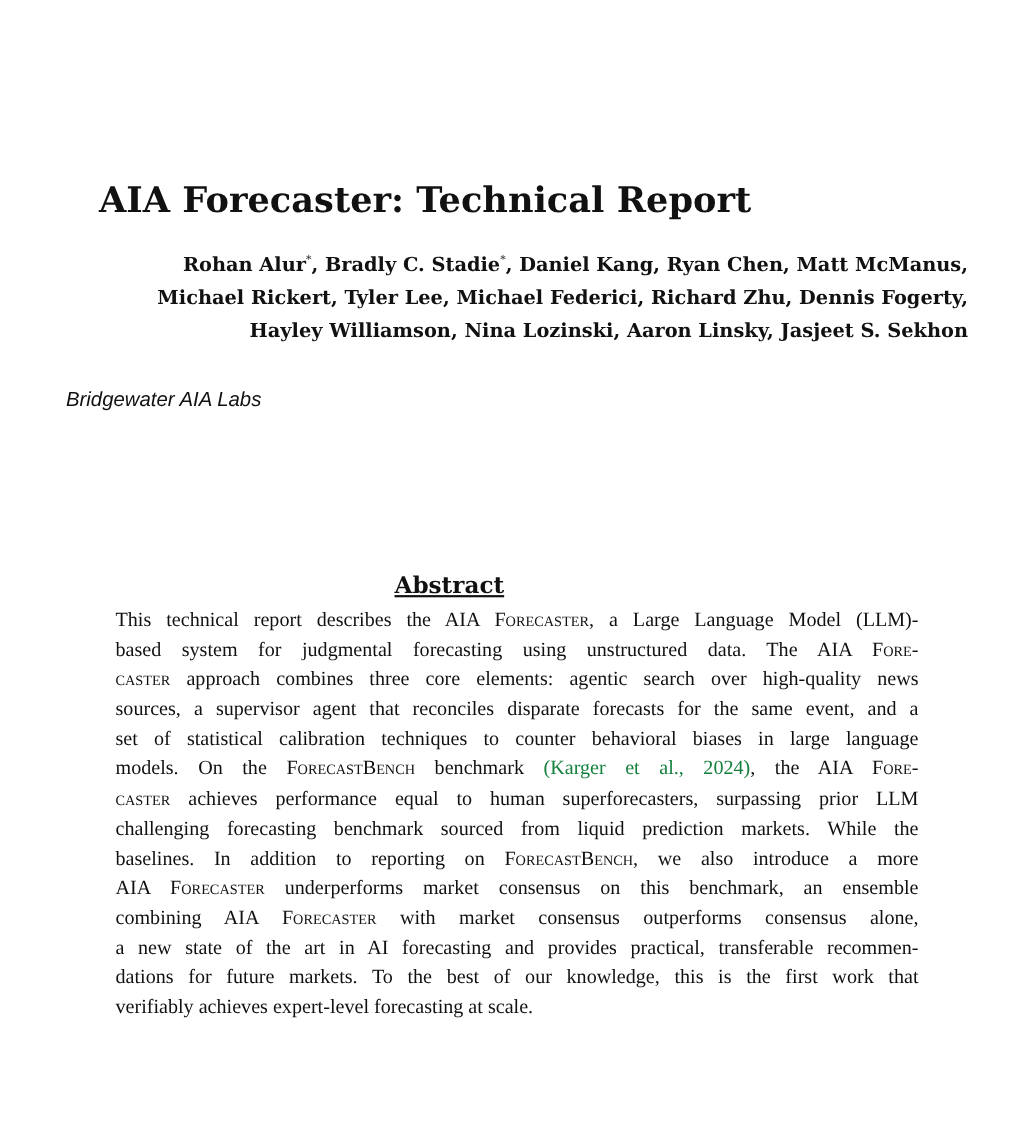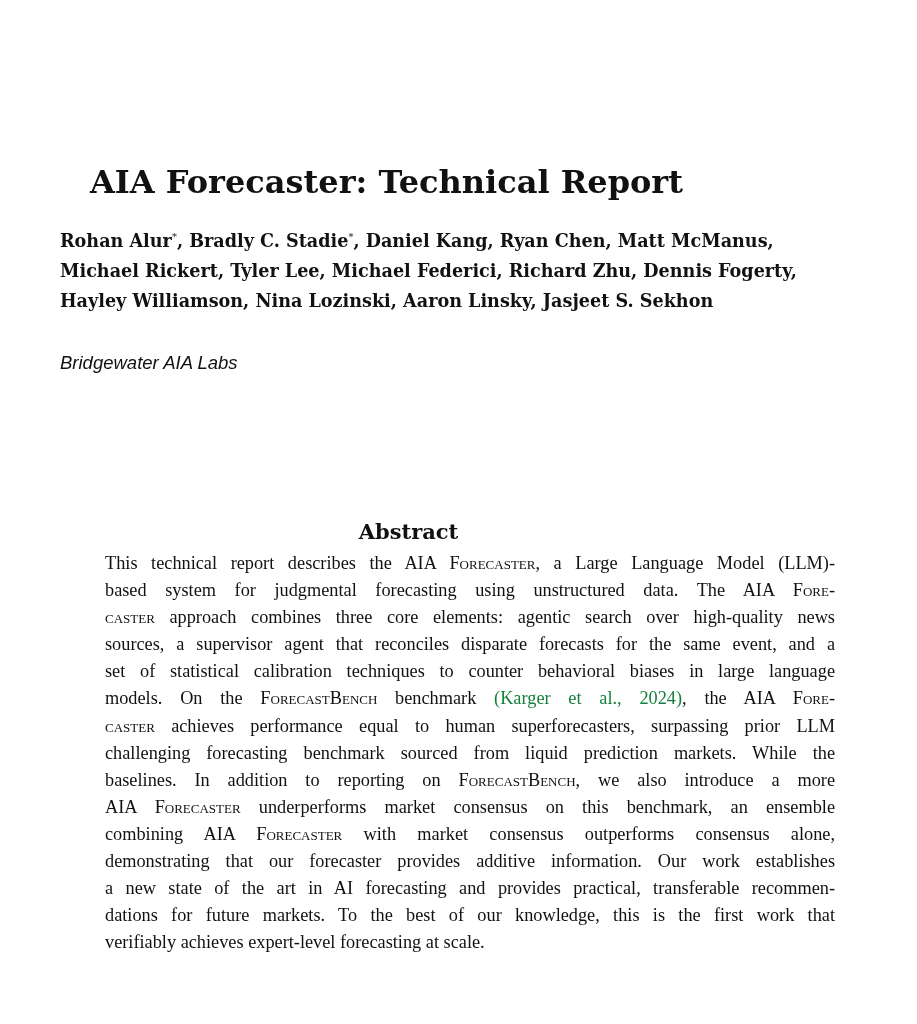--- a/index.html
+++ b/index.html
@@ -8,29 +8,29 @@
     font-family: "DejaVu Serif", "Liberation Serif", serif; color: #111111;
   }
   .title {
     position: absolute; left: 0; width: 773px; top: 142px; text-align: center;
     font-family: "DejaVu Serif", serif; font-weight: bold; font-size: 32px; letter-spacing: 0px;
   }
   .authors {
     position: absolute; left: 60px; top: 226px; width: 820px;
     font-family: "DejaVu Serif", serif; font-weight: bold; font-size: 17.6px; line-height: 30px;
   }
-  .authors .line { white-space: nowrap; display: block; }
+  .authors .line { white-space: nowrap; display: block; text-align: right; }
   .authors sup { font-size: 10px; font-weight: normal; vertical-align: 7px; line-height: 0; }
   .affil {
     position: absolute; left: 60px; top: 348px;
     font-family: Liberation Sans, sans-serif; font-style: italic; font-size: 18.5px; line-height: 29px;
   }
   .abstract-heading {
     position: absolute; left: 0; width: 817px; top: 502px; text-align: center;
-    font-family: "DejaVu Serif", serif; font-weight: bold; font-size: 21px;
+    font-family: "DejaVu Serif", serif; font-weight: bold; font-size: 21px; text-decoration: underline;
   }
   .abstract {
     position: absolute; left: 95px; top: 550px; width: 730px;
     font-family: "Liberation Serif", serif; font-size: 18.3px; line-height: 27.1px; margin-left: 10px;
   }
   .abstract .ln { display: block; white-space: nowrap; text-align: justify; text-align-last: justify; }
   .abstract .ln.last { text-align-last: left; }
   .sc { font-variant: small-caps; }
   .cite { color: #15803d; text-underline-offset: 3px; cursor: pointer; }
 </style>
@@ -62,17 +62,16 @@
   <span class="ln"><span>based system for judgmental forecasting using unstructured data.  The AIA </span><span class="sc">Fore-</span></span>
   <span class="ln"><span class="sc">caster</span><span> approach combines three core elements: agentic search over high-quality news</span></span>
   <span class="ln"><span>sources, a supervisor agent that reconciles disparate forecasts for the same event, and a</span></span>
   <span class="ln"><span>set of statistical calibration techniques to counter behavioral biases in large language</span></span>
   <span class="ln"><span>models. On the </span><span class="sc">ForecastBench</span><span> benchmark </span><a class="cite">(Karger et al., 2024)</a><span>, the AIA </span><span class="sc">Fore-</span></span>
   <span class="ln"><span class="sc">caster</span><span> achieves performance equal to human superforecasters, surpassing prior LLM</span></span>
   <span class="ln"><span>challenging forecasting benchmark sourced from liquid prediction markets. While the</span></span>
   <span class="ln"><span>baselines.  In addition to reporting on </span><span class="sc">ForecastBench</span><span>, we also introduce a more</span></span>
   <span class="ln"><span>AIA </span><span class="sc">Forecaster</span><span> underperforms market consensus on this benchmark, an ensemble</span></span>
   <span class="ln"><span>combining AIA </span><span class="sc">Forecaster</span><span> with market consensus outperforms consensus alone,</span></span>
-  <span class="ln"><span>demonstrating that our forecaster provides additive information. Our work establishes</span></span>
   <span class="ln"><span>a new state of the art in AI forecasting and provides practical, transferable recommen-</span></span>
   <span class="ln"><span>dations for future markets.  To the best of our knowledge, this is the first work that</span></span>
   <span class="ln last"><span>verifiably achieves expert-level forecasting at scale.</span></span>
 </div>
 
 </body></html>

